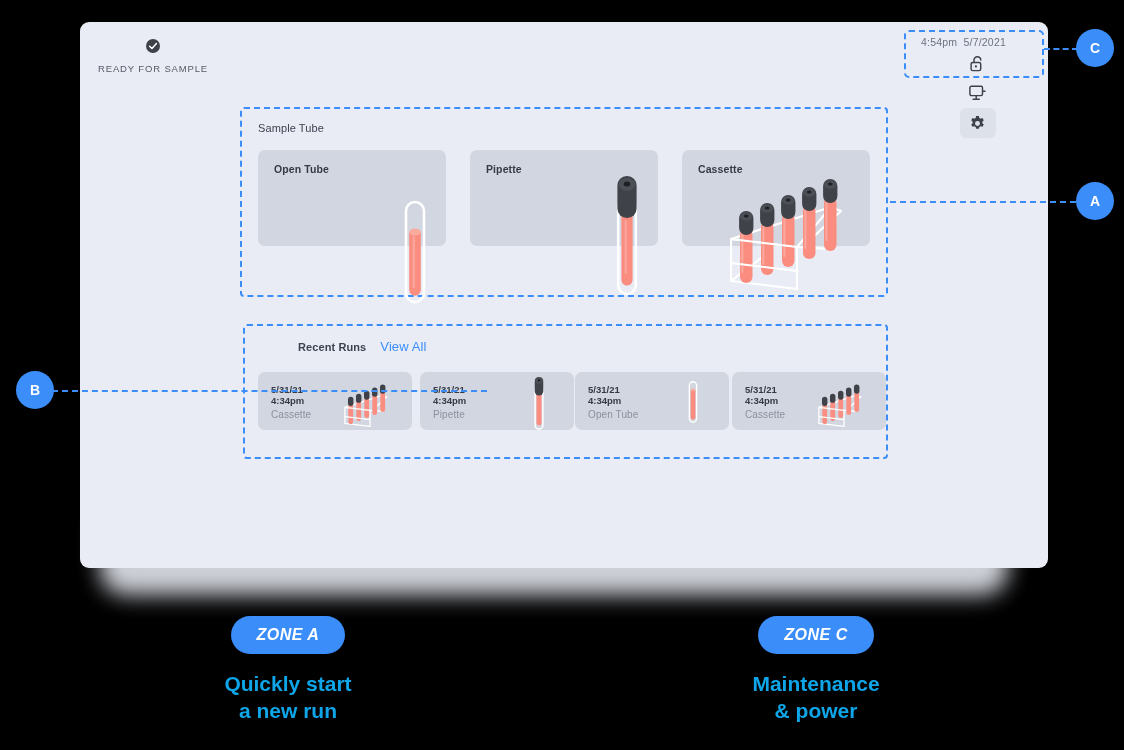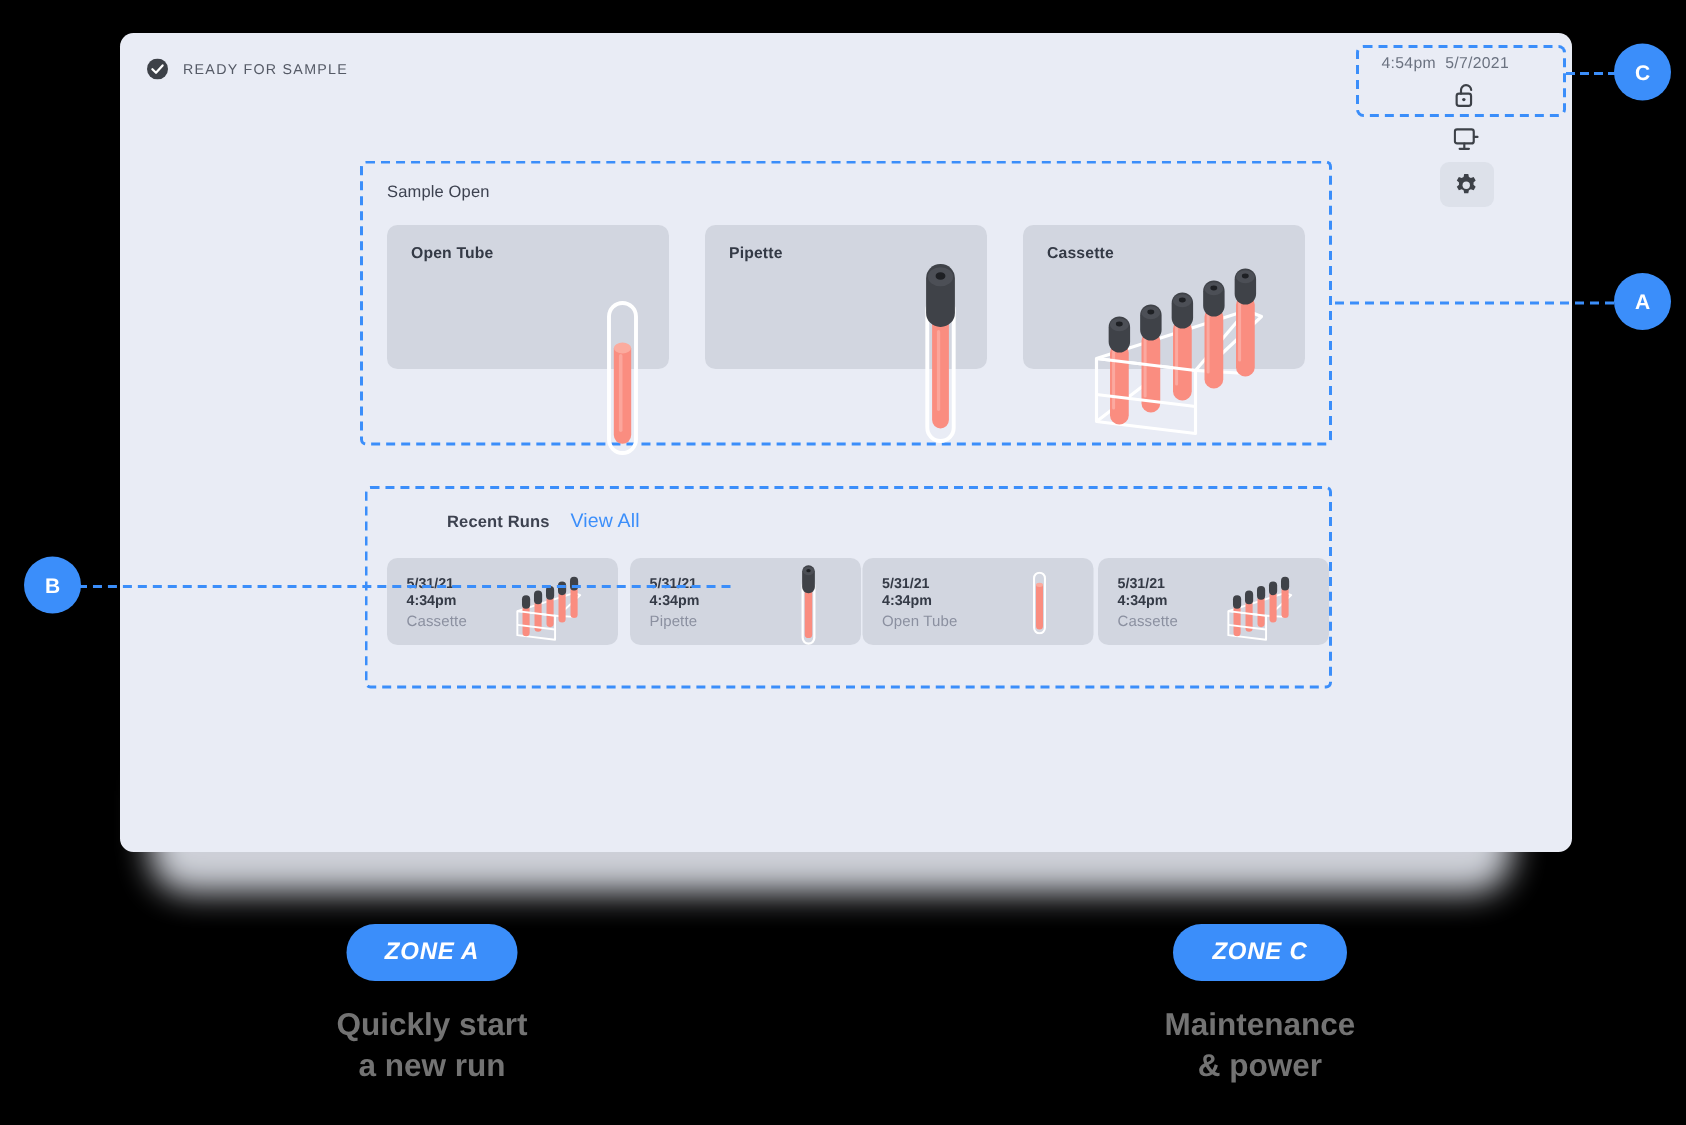--- a/index.html
+++ b/index.html
@@ -22,21 +22,21 @@
     position:absolute;left:80px;top:22px;width:968px;height:546px;
     background:#e9ecf5;
     border-radius:9px;
     overflow:hidden;
   }
   
   .statusbar{
     position:absolute;left:0;top:0;width:100%;height:52px;
   }
   .status-left{
-    position:absolute;left:18px;top:17px;display:flex;align-items:center;gap:10px;
+    position:absolute;left:18px;top:17px;display:flex;align-items:center;gap:10px;flex-direction:column;
   }
   .check-icon{width:14px;height:14px;display:block;}
   .status-text{
     font-size:9.5px;letter-spacing:.85px;color:#555a66;font-weight:400;
     white-space:nowrap;
   }
   .status-right{
     position:absolute;right:14px;top:14px;display:flex;align-items:center;gap:0;flex-direction:column;
   }
   .clock{
@@ -98,21 +98,21 @@
     position:absolute;border-top:2px dashed #3b8efa;height:0;
   }
 
   
   .legend-item{position:absolute;text-align:center;}
   .pill{
     display:inline-block;background:#3b8efa;color:#fff;border-radius:20px;
     padding:10px 26px;font-size:16px;font-weight:bold;letter-spacing:.5px;font-style:italic;
   }
   .legend-cap{
-    margin-top:16px;font-size:21px;font-weight:bold;color:#737373;line-height:27px;
+    margin-top:16px;font-size:21px;font-weight:bold;color:#0ea5e9;line-height:27px;
     white-space:pre-line;
   }
 </style>
 </head>
 <body>
 
 <div class="device-shadow"></div>
 
 <div class="device">
 
@@ -157,21 +157,21 @@
             <path fill="#3d4148" d="M11.6 1.2h-3.2l-.5 2.3a6.8 6.8 0 0 0-1.5.86l-2.2-.8-1.6 2.76 1.72 1.55a6.9 6.9 0 0 0 0 1.76l-1.72 1.55 1.6 2.76 2.2-.8c.46.35.97.64 1.5.86l.5 2.3h3.2l.5-2.3c.53-.22 1.04-.51 1.5-.86l2.2.8 1.6-2.76-1.72-1.55a6.9 6.9 0 0 0 0-1.76l1.72-1.55-1.6-2.76-2.2.8a6.8 6.8 0 0 0-1.5-.86z"></path>
             <circle cx="10" cy="10" r="2.9" fill="#dde1ea"></circle>
           </svg>
         </span>
       </span>
     </div>
   </div>
 
   <div class="zone" id="zone-a"></div>
 
-  <div class="section-title" style="left:178px;top:100px;">Sample Open</div>
+  <div class="section-title" style="left:178px;top:100px;">Sample Tube</div>
 
   <div class="card" style="left:178px;top:128px;width:188px;height:96px;">
     <span class="card-label">Open Tube</span>
   </div>
   <div class="art" style="left:320px;top:178px;">
     <svg width="30" height="104" viewBox="0 0 30 104">
       <rect x="6" y="2" width="18" height="100" rx="9" fill="none" stroke="#ffffff" stroke-width="2.6"></rect>
       <path d="M9.2 32 h11.6 v58 a5.8 5.8 0 0 1 -11.6 0 z" fill="#fa8d80"></path>
       <ellipse cx="15" cy="32" rx="5.8" ry="3.6" fill="#fbab9e"></ellipse>
       <rect x="12.6" y="36" width="2.4" height="52" rx="1.2" fill="#ffffff" opacity=".22"></rect>
@@ -364,17 +364,17 @@
 
 <div class="legend-item" style="left:148px;top:616px;width:280px;">
   <span class="pill">ZONE A</span>
   <div class="legend-cap">Quickly start
 a new run</div>
 </div>
 
 <div class="legend-item" style="left:424px;top:616px;width:280px;">
 </div>
 
-<div class="legend-item" style="left:700px;top:616px;width:280px;">
+<div class="legend-item" style="left:676px;top:616px;width:280px;">
   <span class="pill">ZONE C</span>
   <div class="legend-cap">Maintenance
 &amp; power</div>
 </div>
 
 </body></html>

